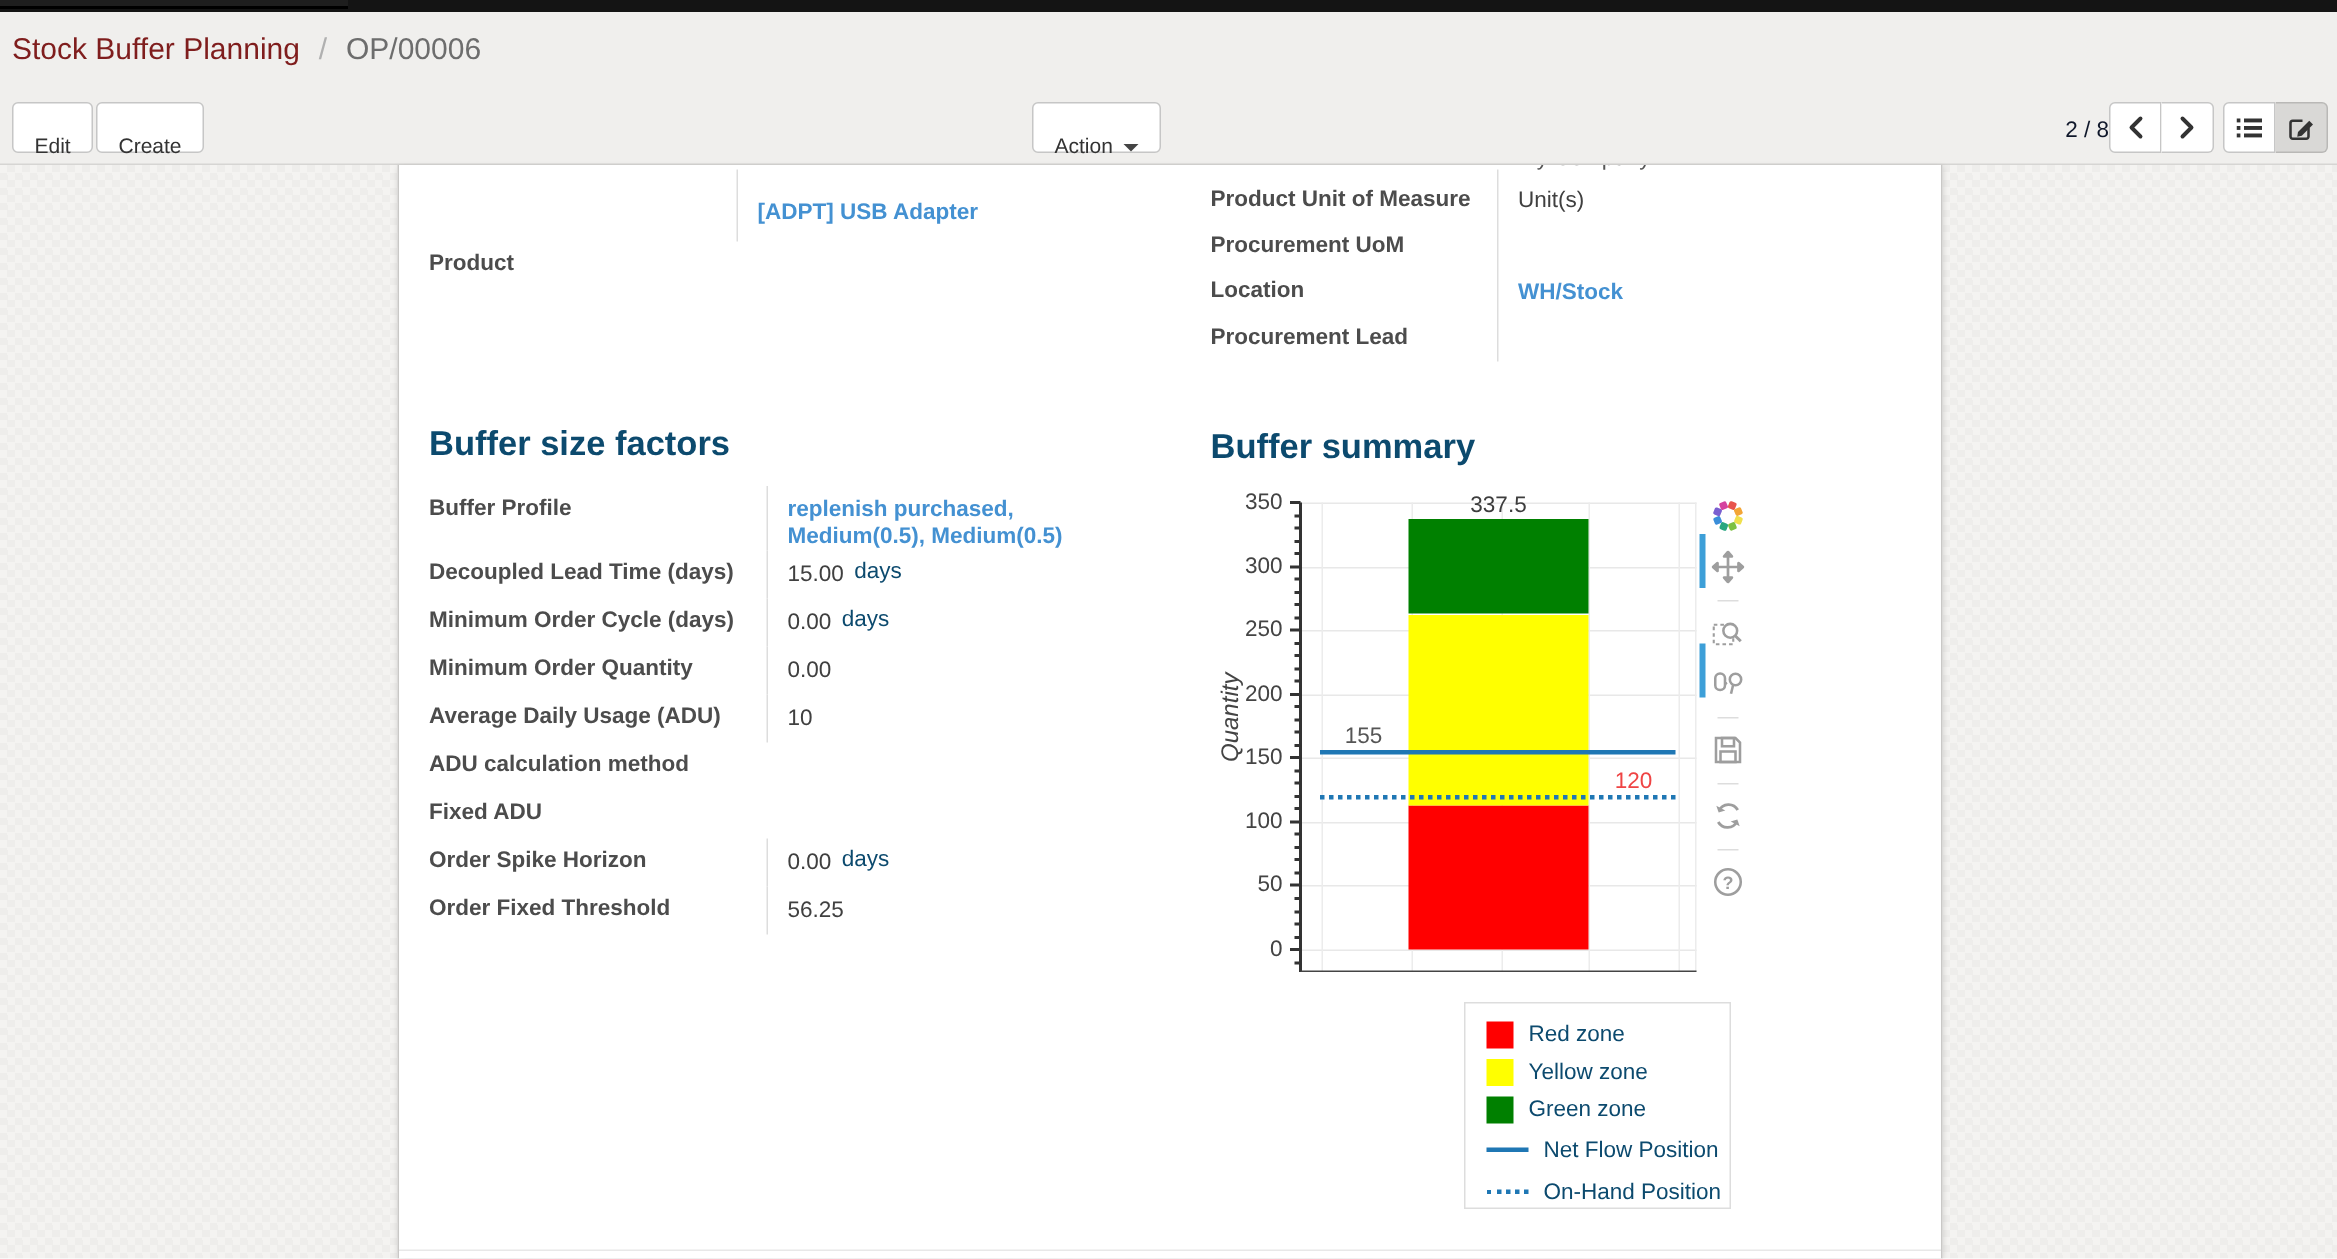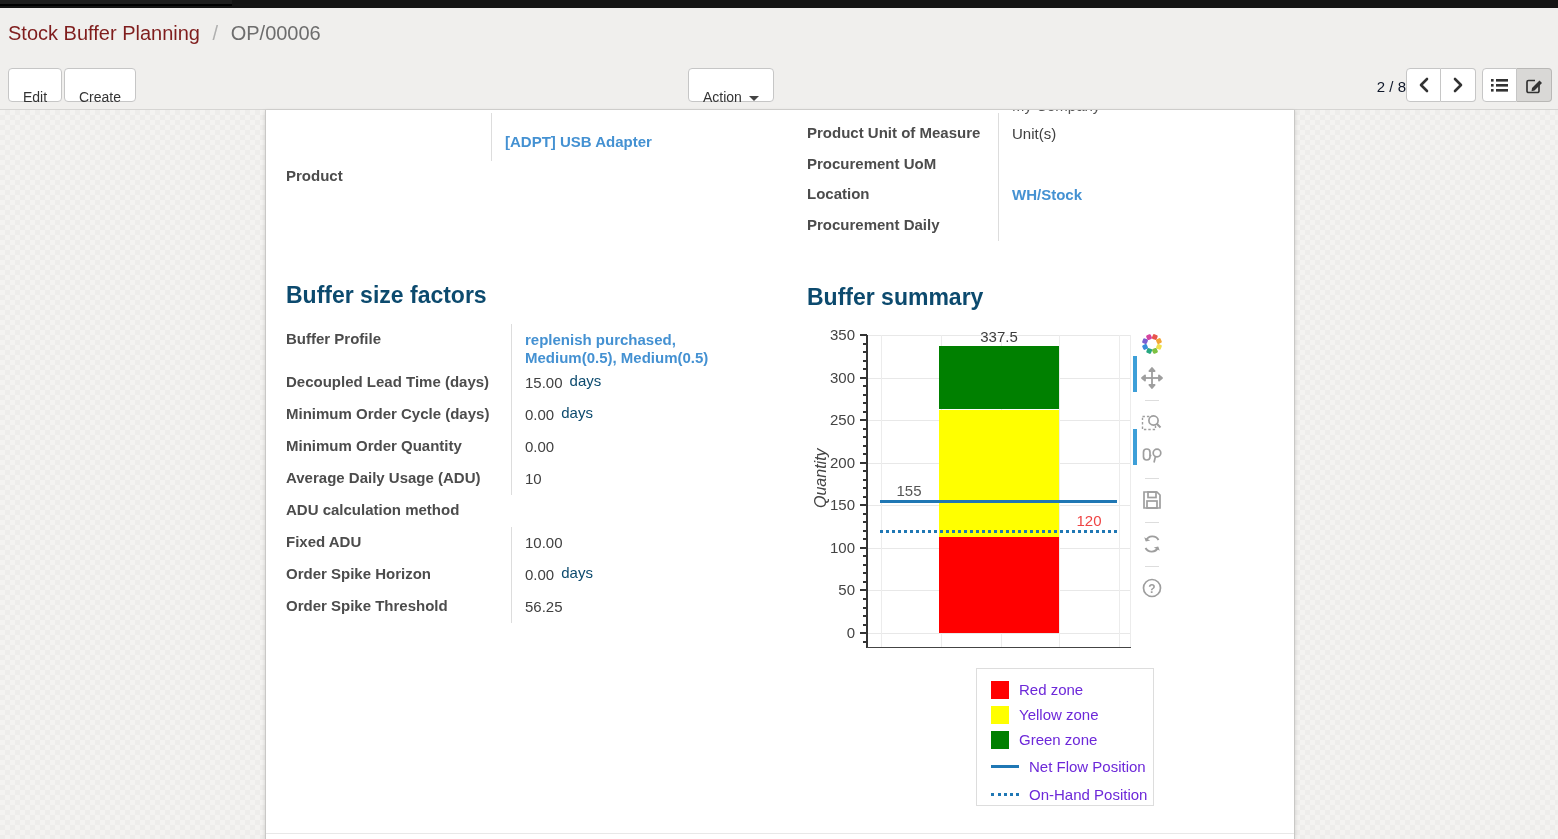--- a/index.html
+++ b/index.html
@@ -94,21 +94,21 @@
   .active-bar { position:absolute; width:4px; background:#3d9fd8; left:-5px; }
   #abar-pan { top:246px; height:36px; }
   #abar-compare { top:319px; height:36px; }
 
   
   #legend { position:absolute; left:710px; top:558px; width:178px; height:138px; background:#fff; border:1px solid #ddd; padding:8px 0 0 14px; }
   .leg-row { display:flex; align-items:center; height:25px; cursor:pointer; }
   .leg-swatch { width:18px; height:18px; flex:0 0 18px; }
   .leg-line { width:28px; height:3px; flex:0 0 28px; }
   .leg-dots { width:28px; height:0; flex:0 0 28px; border-top:3px dotted #1f77b4; }
-  .leg-text { margin-left:10px; font-size:15px; color:#6d28d9; white-space:nowrap; }
+  .leg-text { margin-left:10px; font-size:15px; color:#0c4a6e; white-space:nowrap; }
   .leg-row.lines { height:28px; }
 
   #bottom-rule { position:absolute; left:0; top:723px; width:1028px; height:1px; background:#e8e8e8; }
 
   svg { display:block; }
 </style>
 </head>
 <body>
 
 <div id="app">
@@ -188,21 +188,21 @@
             </div>
             <div class="info-row" style="top: 44.5px;">
               <label class="field-label lab">Procurement UoM</label>
               <span class="fval val"></span>
             </div>
             <div class="info-row" style="top: 75px;">
               <label class="field-label lab">Location</label>
               <span class="fval val link">WH/Stock</span>
             </div>
             <div class="info-row" style="top: 105.5px;">
-              <label class="field-label lab">Procurement Daily</label>
+              <label class="field-label lab">Procurement Lead</label>
               <span class="fval val"></span>
             </div>
           </div>
       </div>
 
       <div class="section-title" style="left:20px; top:172px;">Buffer size factors</div>
 
       <div id="factors-table">
           <div class="factor-row">
             <label class="field-label flab">Buffer Profile</label>
@@ -222,28 +222,27 @@
           </div>
           <div class="factor-row">
             <label class="field-label flab">Average Daily Usage (ADU)</label>
             <div class="fval-col"><span class="fval">10</span></div>
           </div>
           <div class="factor-row">
             <label class="field-label flab">ADU calculation method</label>
           </div>
           <div class="factor-row">
             <label class="field-label flab">Fixed ADU</label>
-            <div class="fval-col"><span class="fval">10.00</span></div>
           </div>
           <div class="factor-row">
             <label class="field-label flab">Order Spike Horizon</label>
             <div class="fval-col"><span class="fval">0.00</span><span class="unit">days</span></div>
           </div>
           <div class="factor-row">
-            <label class="field-label flab">Order Spike Threshold</label>
+            <label class="field-label flab">Order Fixed Threshold</label>
             <div class="fval-col"><span class="fval">56.25</span></div>
           </div>
         </div>
 
       <div class="section-title" style="left:541px; top:174px;">Buffer summary</div>
 
       <div id="plot">
         <span id="ylabel">Quantity</span>
       <div class="hgrid" style="top: 298px;"></div>
           <div class="hgrid" style="top: 255.4px;"></div>

